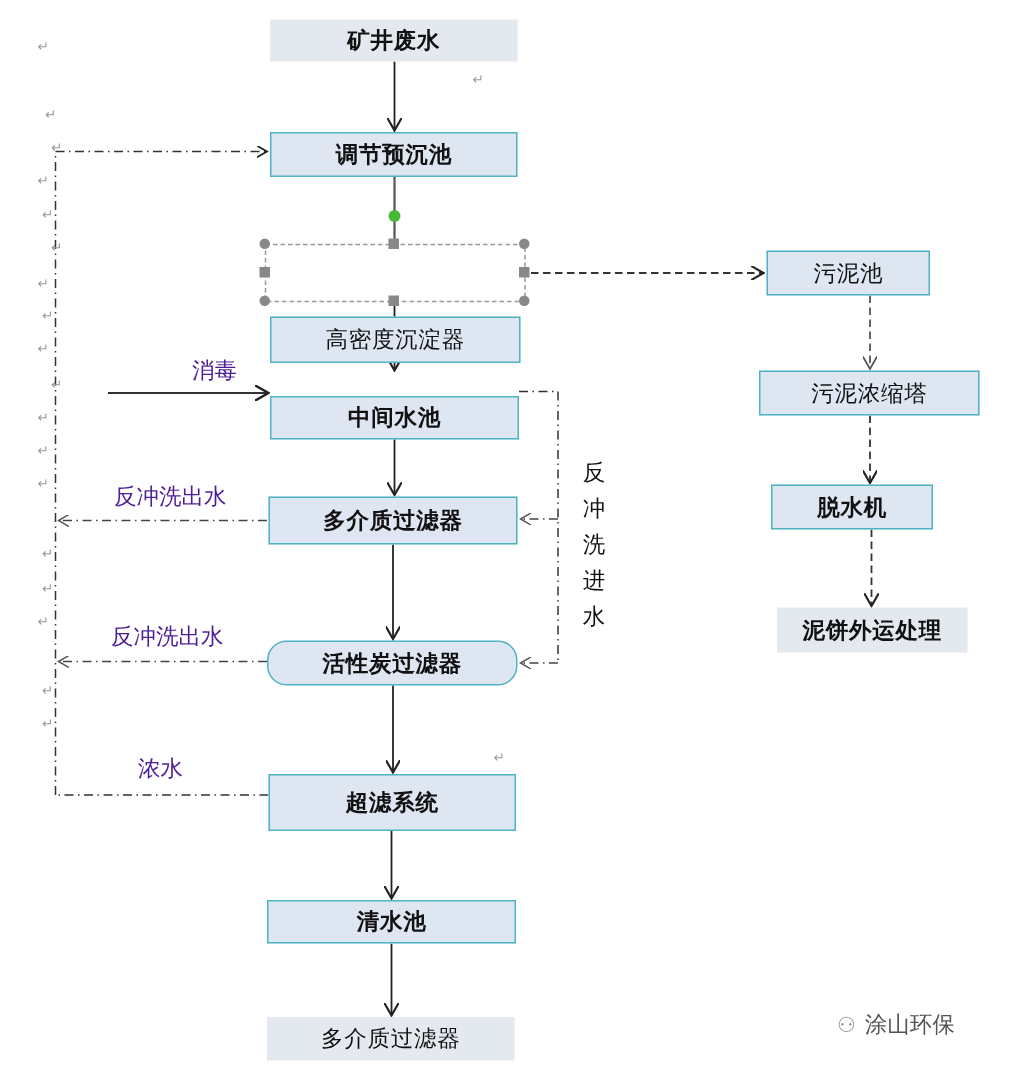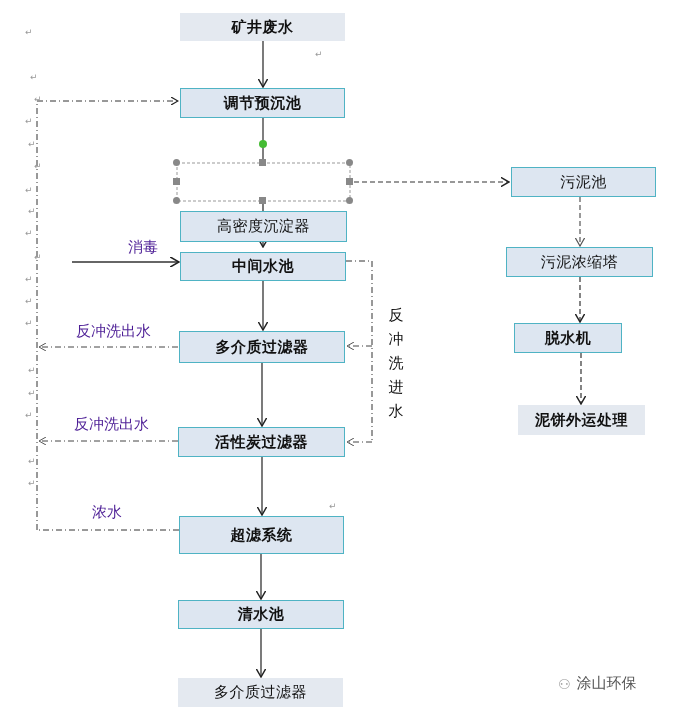--- a/index.html
+++ b/index.html
@@ -62,40 +62,40 @@
 
 <div class="box plain" style="left:180px;top:13px;width:165px;height:28px;">
   <span>矿井废水</span>
 </div>
 <div class="box" style="left:180px;top:88px;width:165px;height:30px;">
   <span>调节预沉池</span>
 </div>
 <div class="box" style="left:180px;top:167px;width:167px;height:31px;font-weight:normal;margin-top:44px;">
   <span>高密度沉淀器</span>
 </div>
-<div class="box" style="left:180px;top:252px;width:166px;height:29px;">
+<div class="box" style="left:180px;top:264px;width:166px;height:29px;">
   <span>中间水池</span>
 </div>
 <div class="box" style="left:179px;top:331px;width:166px;height:32px;">
   <span>多介质过滤器</span>
 </div>
-<div class="box" style="left:178px;top:427px;width:167px;height:30px;">
+<div class="box" style="left:178px;top:427px;width:167px;height:30px;border-radius:13px;">
   <span>活性炭过滤器</span>
 </div>
 <div class="box" style="left:179px;top:516px;width:165px;height:38px;">
   <span>超滤系统</span>
 </div>
 <div class="box" style="left:178px;top:600px;width:166px;height:29px;">
   <span>清水池</span>
 </div>
 <div class="box plain light" style="left:178px;top:678px;width:165px;height:29px;">
   <span>多介质过滤器</span>
 </div>
 
-<div class="box" style="left:511px;top:167px;width:145px;height:30px;font-weight:normal;">
+<div class="box" style="left:511px;top:167px;width:109px;height:30px;font-weight:normal;">
   <span>污泥池</span>
 </div>
 <div class="box" style="left:506px;top:247px;width:147px;height:30px;font-weight:normal;">
   <span>污泥浓缩塔</span>
 </div>
 <div class="box" style="left:514px;top:323px;width:108px;height:30px;">
   <span>脱水机</span>
 </div>
 <div class="box plain" style="left:518px;top:405px;width:127px;height:30px;">
   <span>泥饼外运处理</span>

